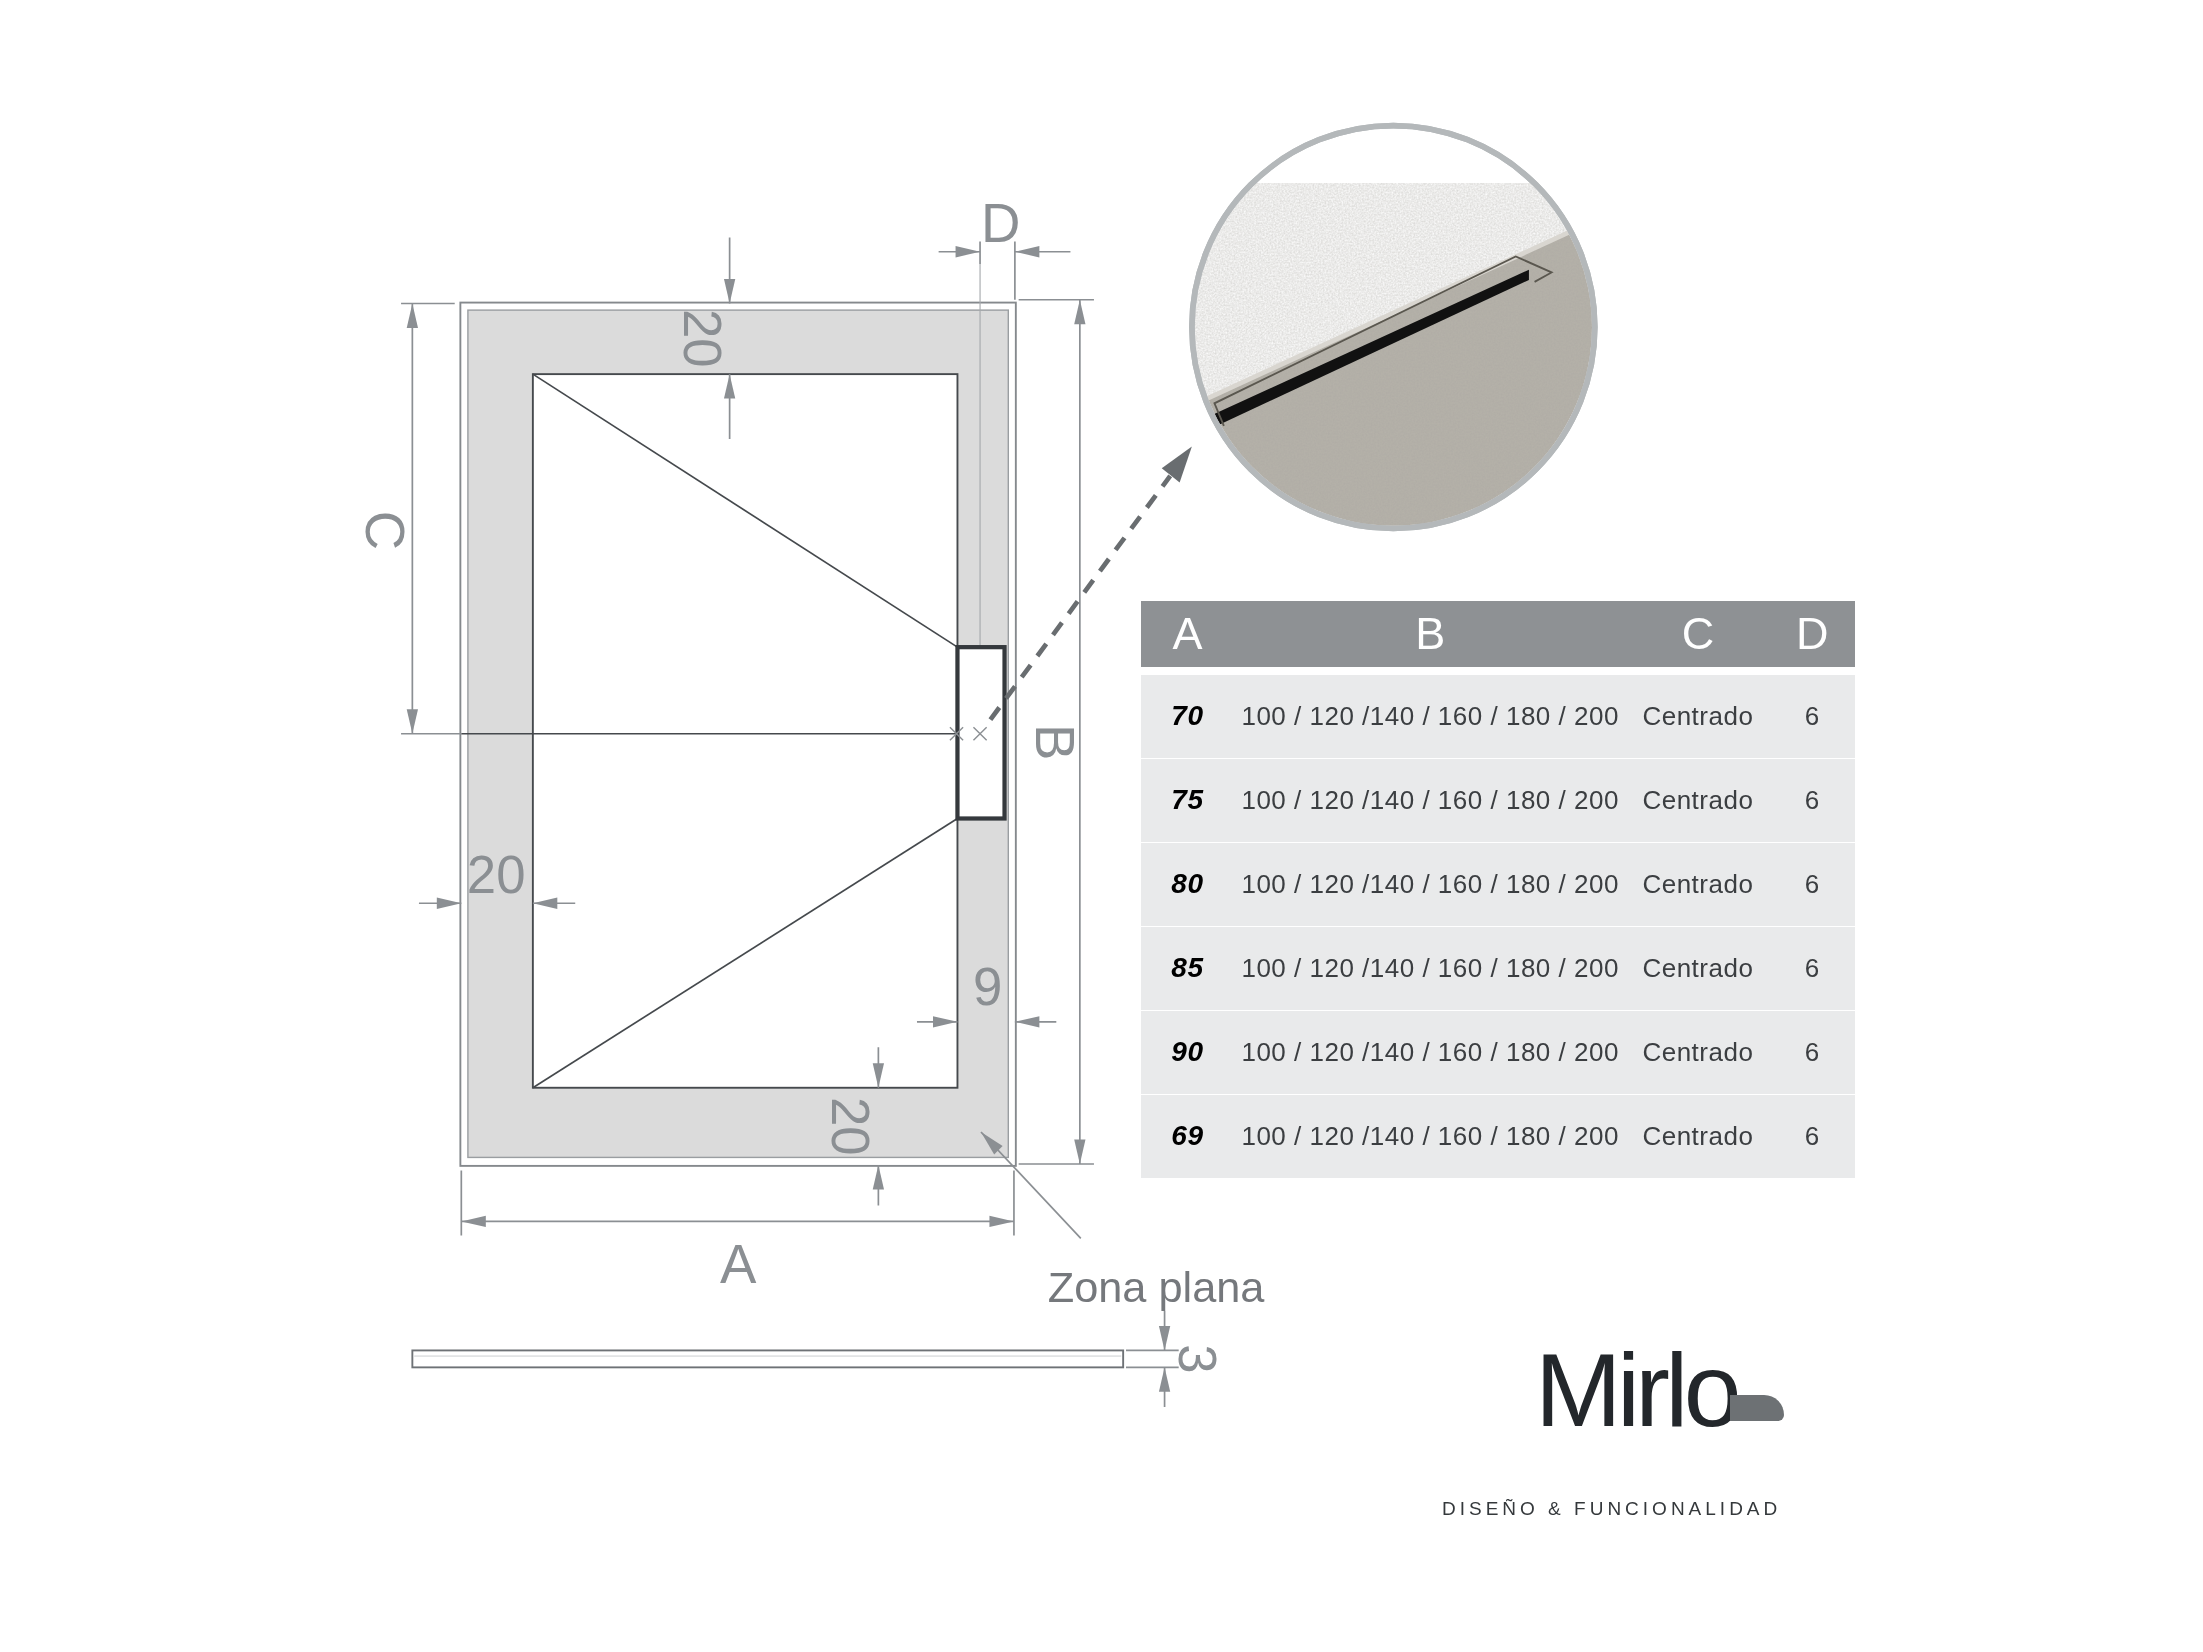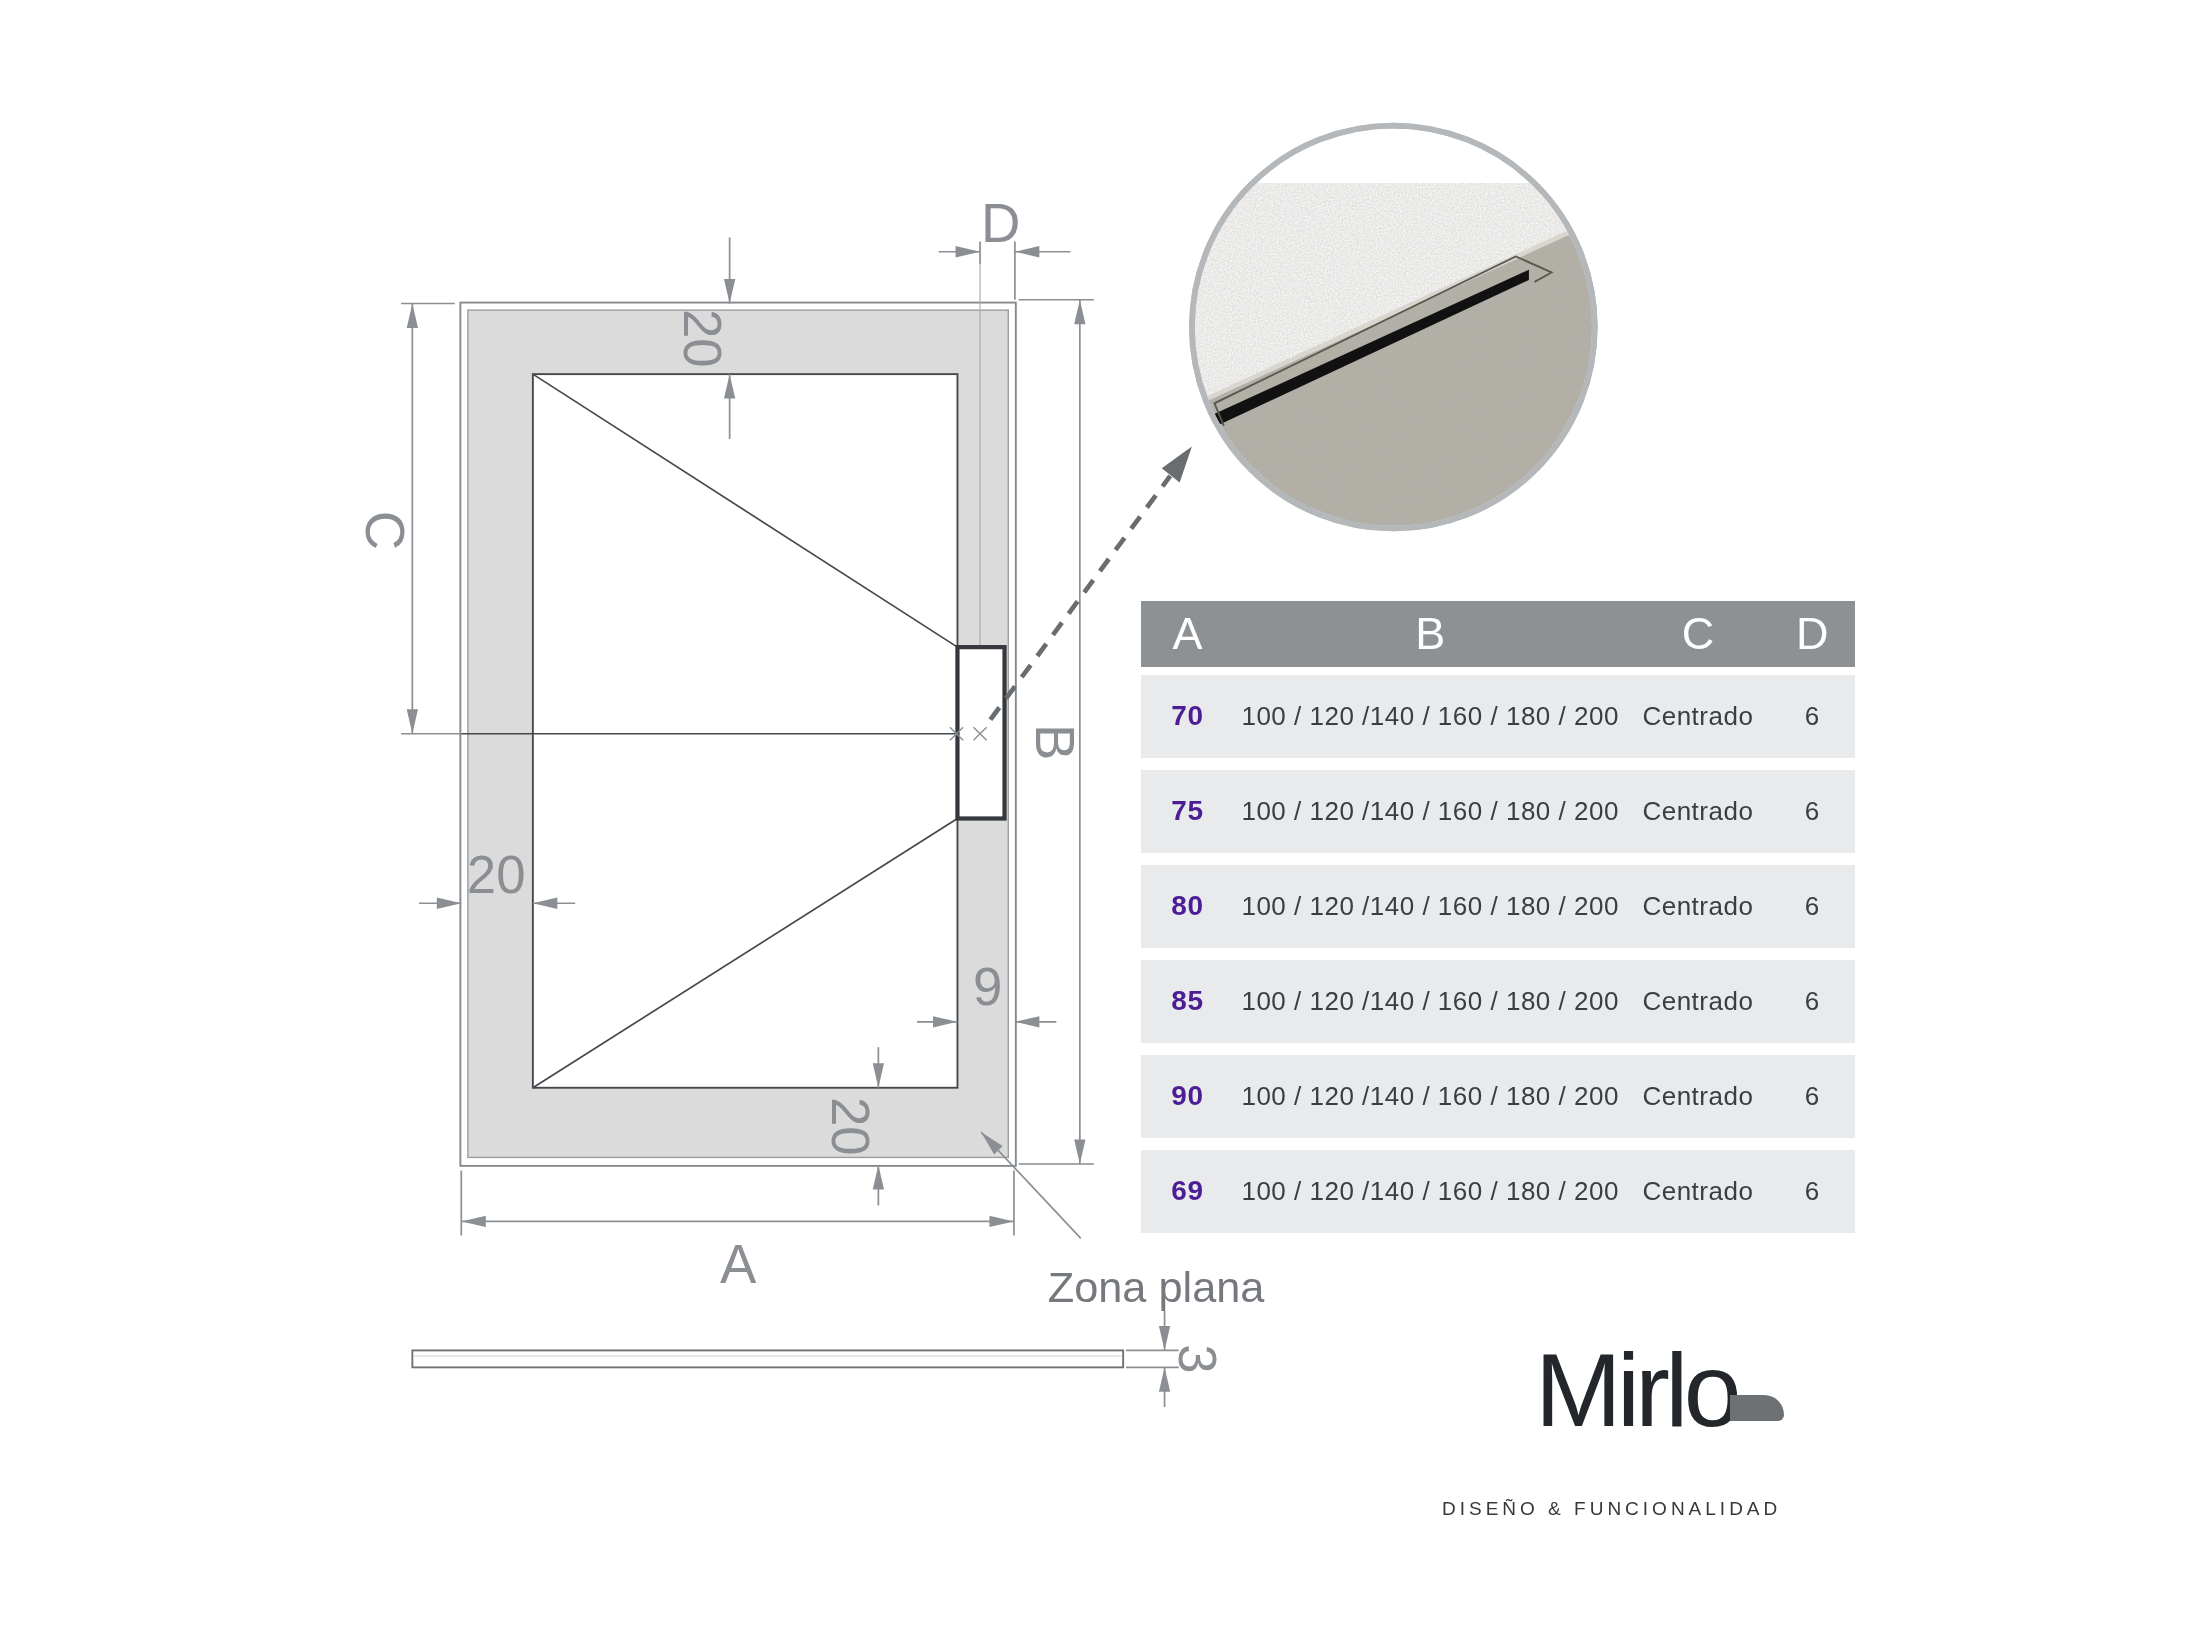--- a/index.html
+++ b/index.html
@@ -23,22 +23,22 @@
 
   
   #spec-table{position:absolute;left:1141px;top:601px;width:714px;}
   .thead{height:66px;background:var(--table-header-bg);display:grid;
          grid-template-columns:13% 55% 20% 12%;align-items:center;color:#fff;font-size:45px;}
   .thead div{text-align:center;}
   .trow{height:83px;background:var(--table-row-bg);display:grid;
         grid-template-columns:13% 55% 20% 12%;align-items:center;
         color:var(--table-text);font-size:26px;}
   .trow div{text-align:center;letter-spacing:0.5px;}
-  .trow .colA{font-weight:bold;font-size:28px;color:#4c1d95;}
-  .gap8{margin-top:7.5px;} .gap10{margin-top:12px;}
+  .trow .colA{font-weight:bold;font-size:28px;color:#000000;font-style:italic;}
+  .gap8{margin-top:7.5px;} .gap10{margin-top:1px;}
 
   
   #footnote{position:absolute;left:646px;top:1518px;font-size:40px;color:#141414;}
 
   
   #logo-name{position:absolute;left:1535px;top:1338px;font-size:104px;font-weight:normal;
              letter-spacing:-4.7px;color:var(--logo-dark);line-height:1;}
   #logo-shape{position:absolute;left:1730px;top:1395px;width:54px;height:26px;
               background:var(--logo-gray);border-radius:0 24.5px 7.5px 0;}
   #logo-tagline{position:absolute;left:1442px;top:1498px;font-size:19px;letter-spacing:4px;

